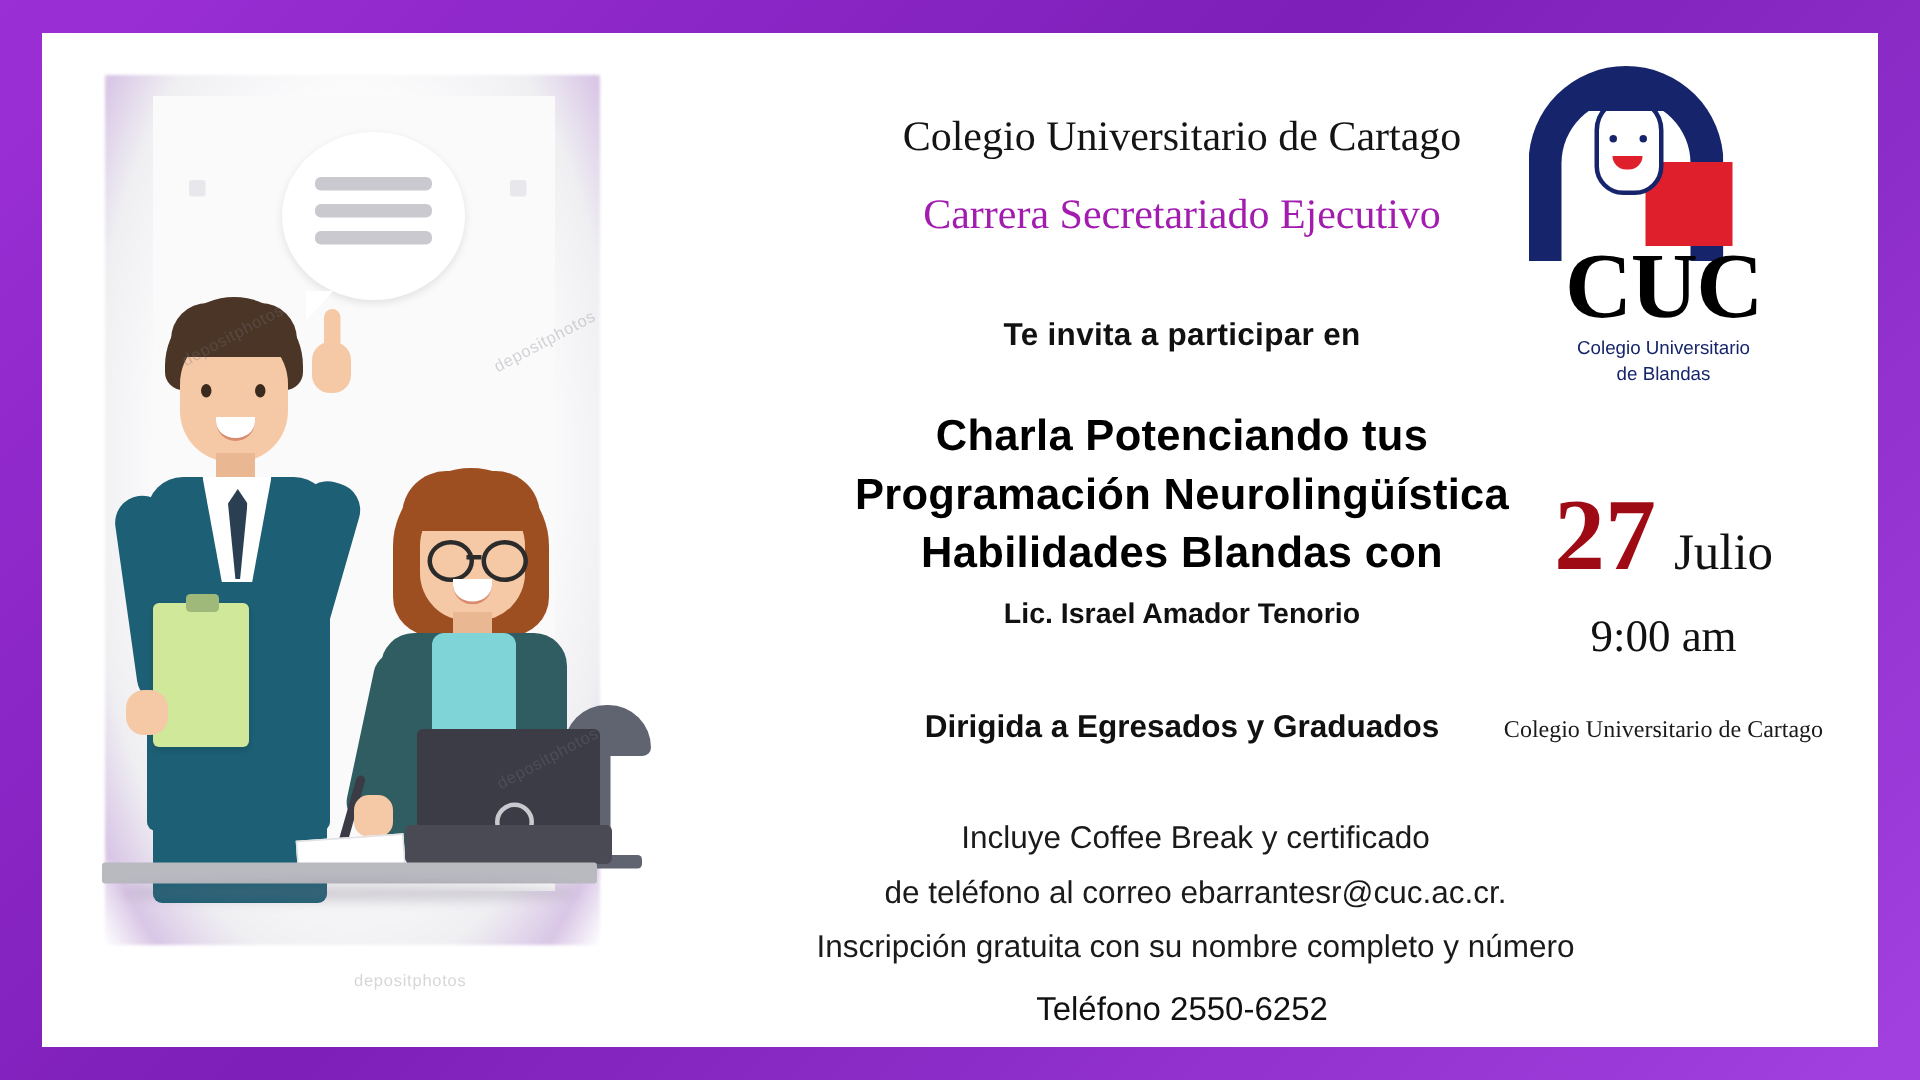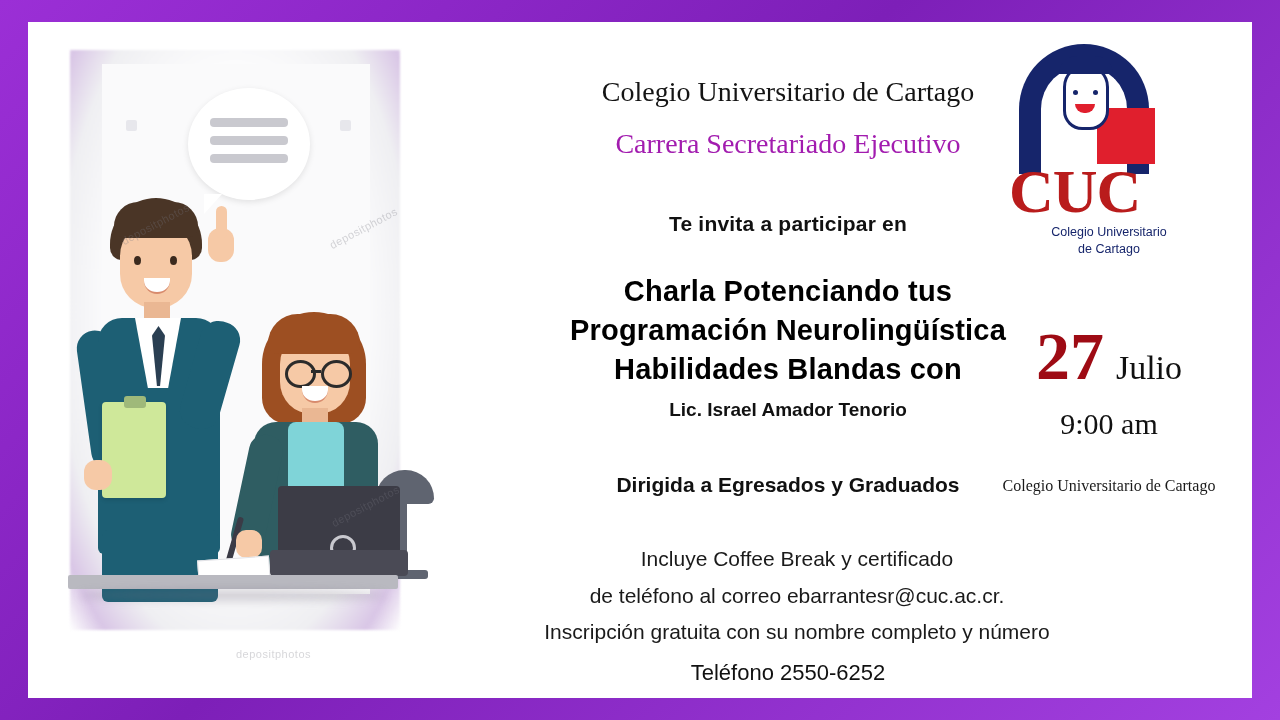--- a/index.html
+++ b/index.html
@@ -270,25 +270,25 @@
     box-sizing: border-box;
   }
   .logo-eye { position:absolute; width:5px; height:5px; background:#16256b; border-radius:50%; top:48px; }
   .logo-mouth { position:absolute; left:66px; top:62px; width:20px; height:9px; background:#e01f2d; border-radius:0 0 10px 10px; }
   .logo-hair { position:absolute; left:50px; top:14px; width:54px; height:18px; background:#16256b; border-radius:26px 26px 0 0; }
   .logo-cuc {
     position: absolute;
     left: 0;
     top: 118px;
     width: 200px;
-    text-align: left;
+    text-align: center;
     font-family: "Liberation Serif", serif;
     font-weight: bold;
     font-size: 62px;
-    color: #b91c1c;
+    color: #000000;
     letter-spacing: -1px;
     line-height: 1;
   }
   .logo-sub {
     position: absolute;
     left: 0;
     top: 182px;
     width: 200px;
     text-align: center;
     font-family: "Liberation Sans", sans-serif;
@@ -430,21 +430,21 @@
         <div class="logo-arc"></div>
         <div class="logo-red"></div>
         <div class="logo-face"></div>
         <div class="logo-hair"></div>
         <div class="logo-eye" style="left:64px;"></div>
         <div class="logo-eye" style="left:84px;"></div>
         <div class="logo-mouth"></div>
         <div class="logo-cuc">CUC</div>
         <div class="logo-sub">
           <div>Colegio Universitario</div>
-          <div>de Cartago</div>
+          <div>de Blandas</div>
         </div>
       </div>
 
       <div class="date-row">
         <span class="date-day">27</span>
         <span class="date-month">Julio</span>
       </div>
       <div class="time">9:00 am</div>
       <div class="venue">
         <div>Colegio Universitario de Cartago</div>

